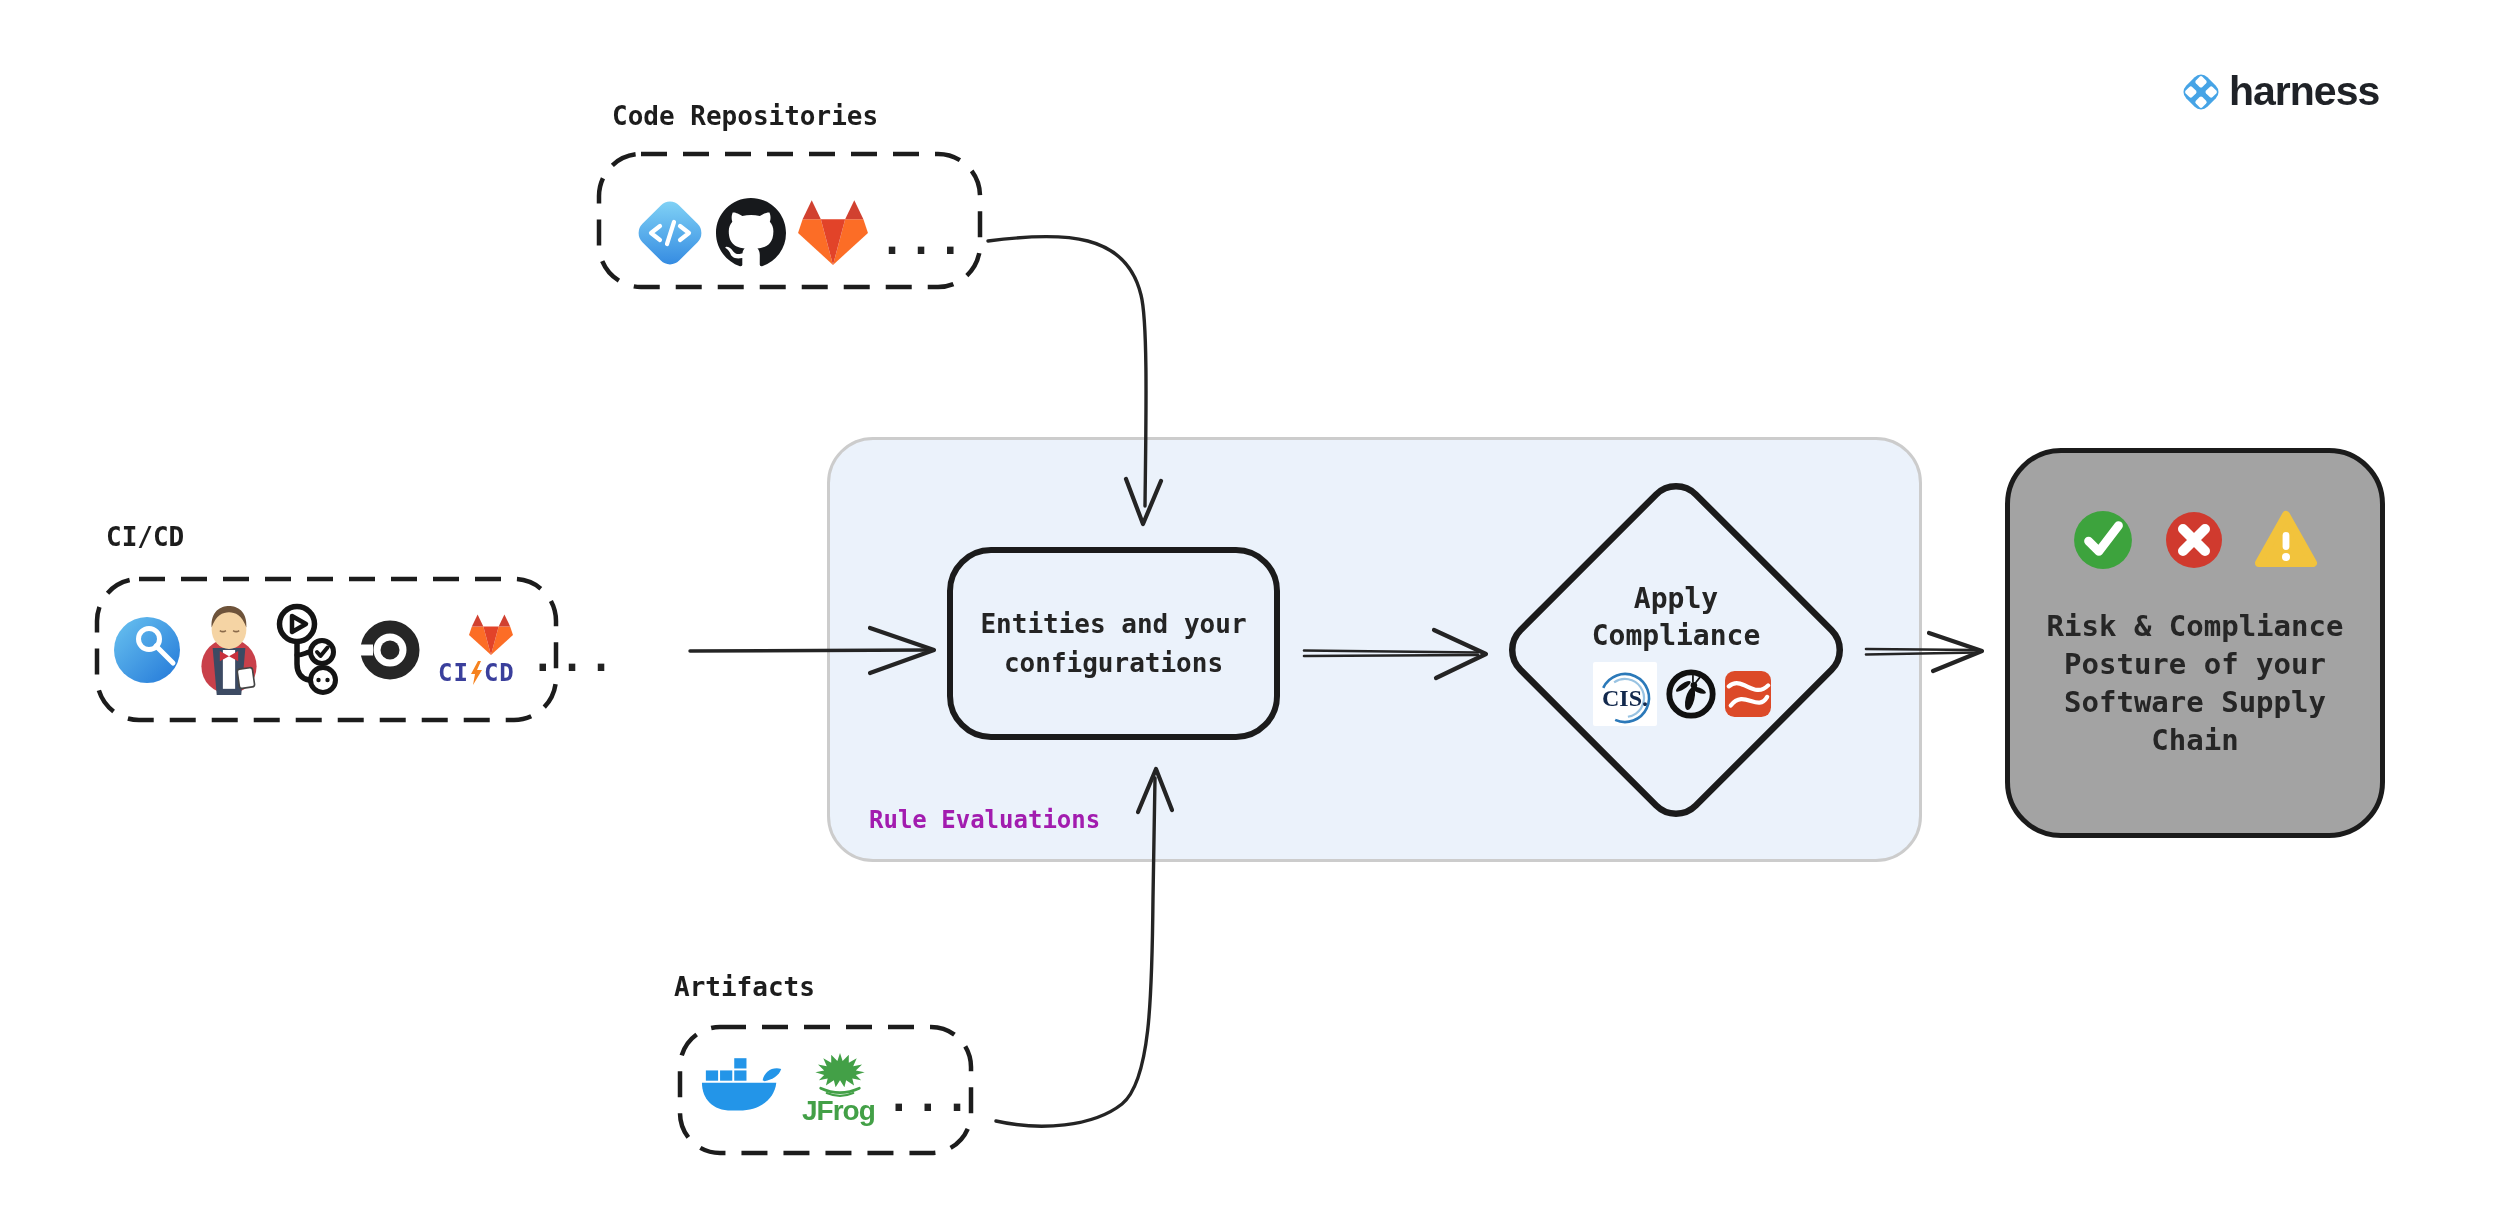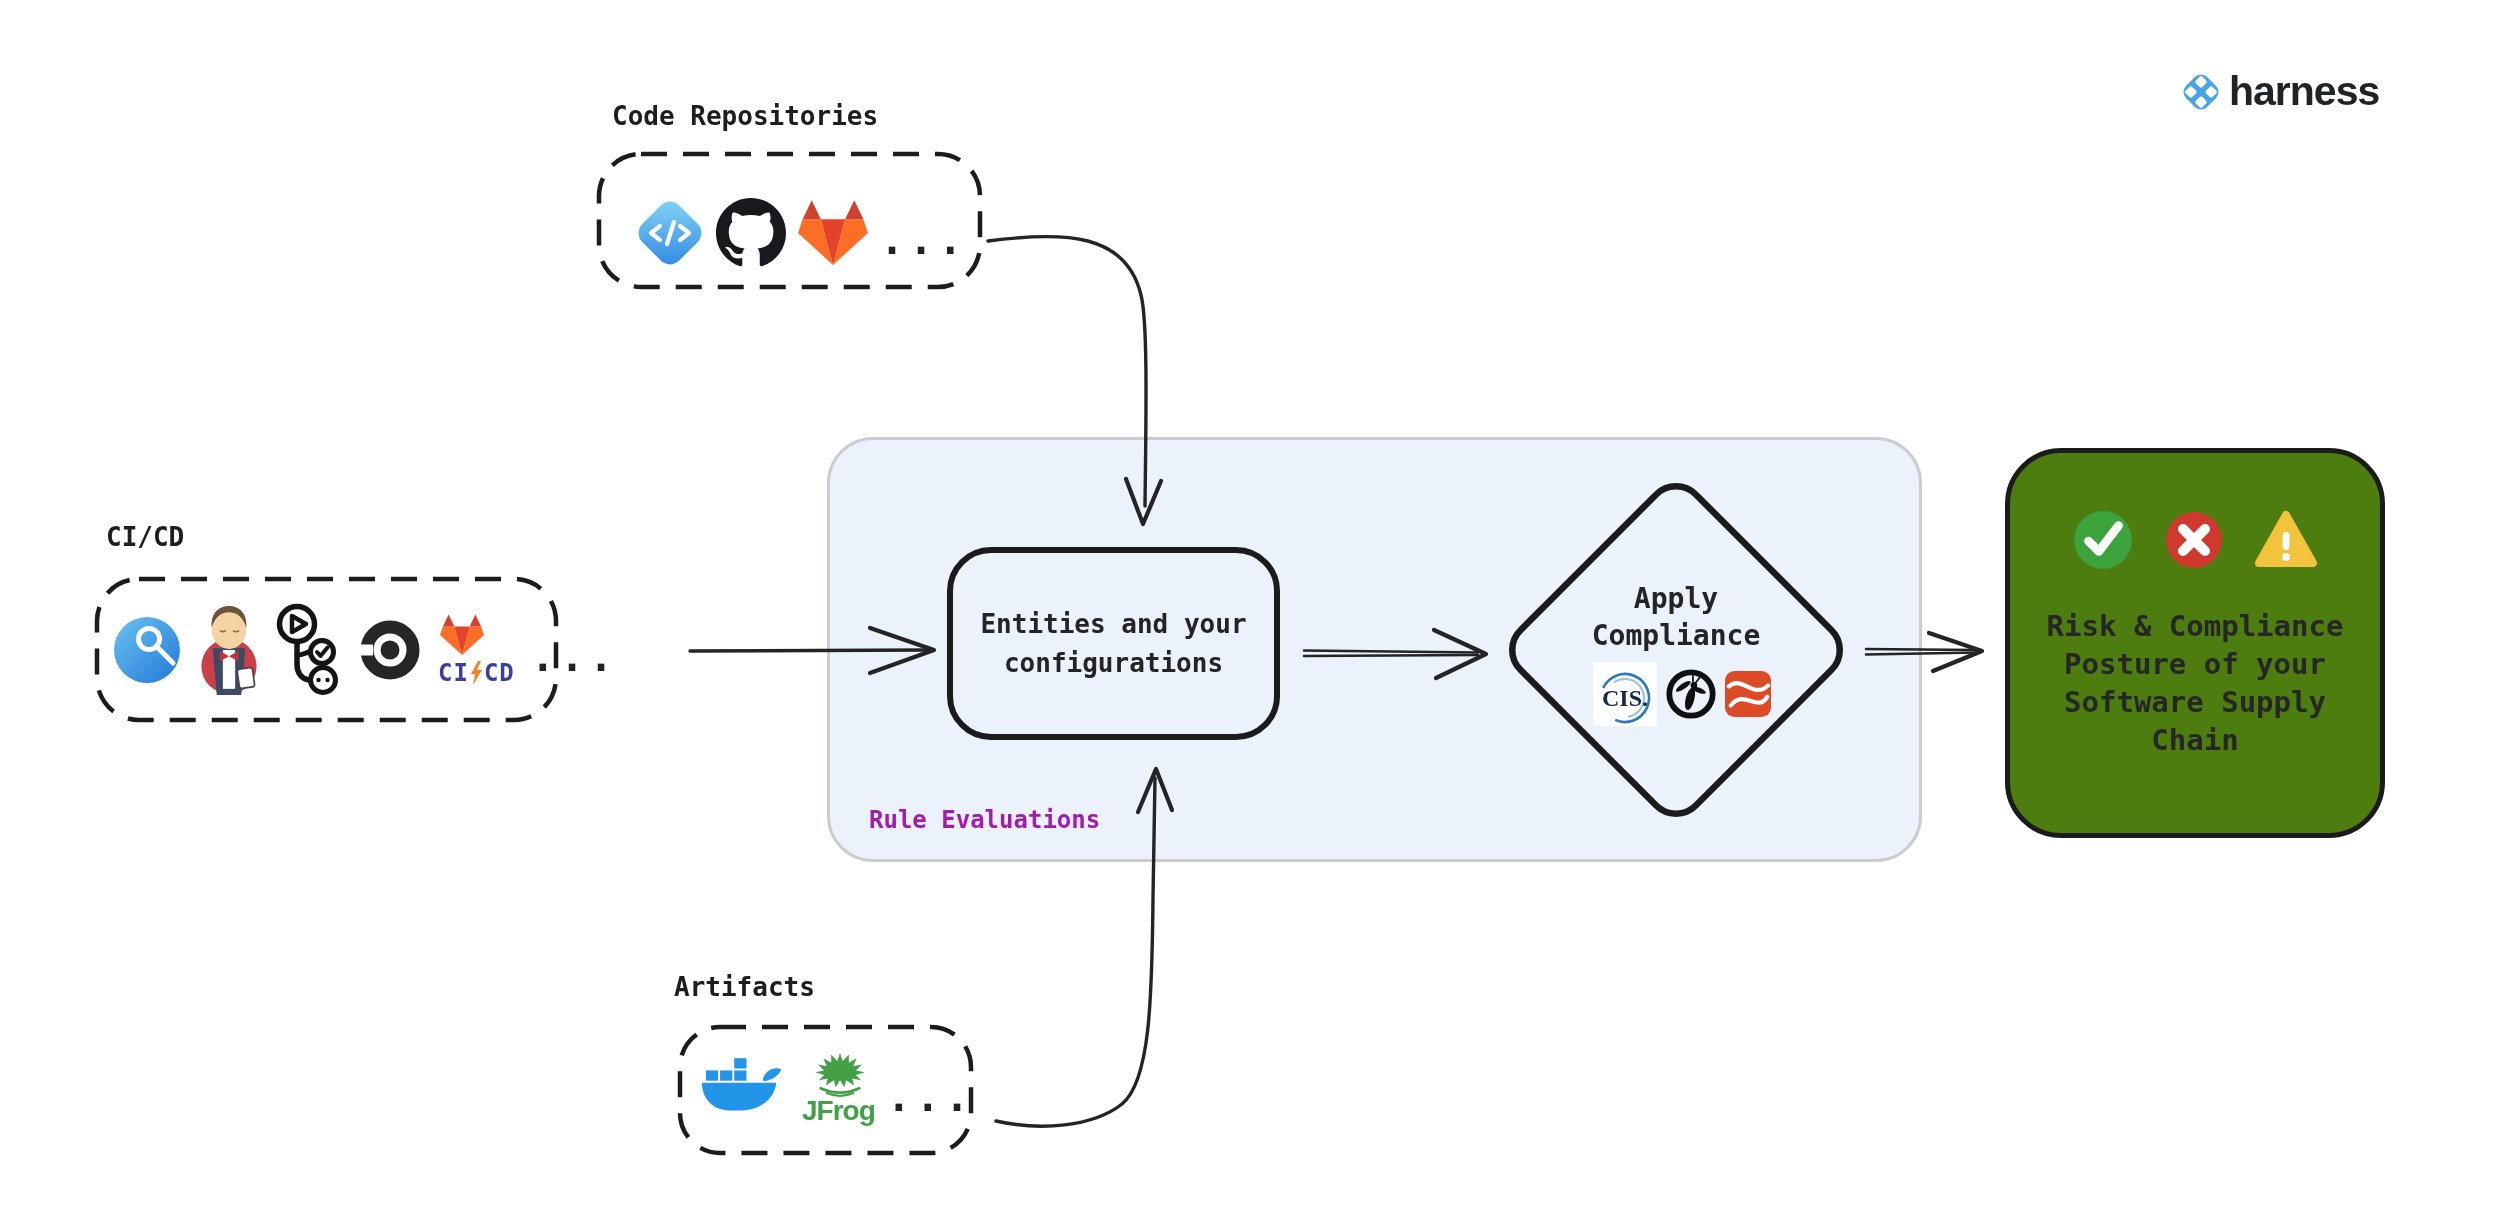--- a/index.html
+++ b/index.html
@@ -12,29 +12,29 @@
   
   .panel{left:827px;top:437px;width:1095px;height:425px;background:#ebf2fb;
          border:3px solid #cccccc;border-radius:46px;box-sizing:border-box;}
   .panel-label{left:869px;top:806px;font-weight:bold;font-size:24px;color:#a21caf;white-space:nowrap;}
   .entities{left:947px;top:547px;width:333px;height:193px;border:6.5px solid #1b1b1b;border-radius:44px;
             box-sizing:border-box;display:flex;align-items:center;justify-content:center;}
   .entities .txt{width:305px;text-align:center;font-weight:bold;font-size:26px;line-height:39px;color:#242424;}
   .diamond-text{left:1501px;top:580px;width:350px;text-align:center;font-weight:bold;font-size:28px;line-height:37px;color:#242424;}
   .diamond-icons{left:1581px;top:661px;height:66px;display:flex;align-items:center;gap:7px;margin-left:12px;}
   
-  .outcome{left:2005px;top:448px;width:380px;height:390px;background:#4d7c0f;border:5.5px solid #1b1b1b;
+  .outcome{left:2005px;top:448px;width:380px;height:390px;background:#a3a3a3;border:5.5px solid #1b1b1b;
            border-radius:56px;box-sizing:border-box;}
   .outcome .icons{display:flex;justify-content:center;align-items:center;gap:30px;margin-top:56px;}
   .outcome .txt{margin-top:36px;text-align:center;font-weight:bold;font-size:29px;line-height:38px;color:#262626;padding:0 16px;}
   
   .brand{left:2180px;top:68px;display:flex;align-items:center;gap:7px;}
   .brand .word{font-family:"Liberation Sans",sans-serif;font-weight:bold;font-size:41px;letter-spacing:-1px;color:#1f2227;}
   
-  .glci{display:flex;flex-direction:column;align-items:flex-start;gap:2px;}
+  .glci{display:flex;flex-direction:column;align-items:flex-end;gap:2px;}
   .glci .t{display:flex;align-items:center;font-weight:bold;font-size:24px;color:#3a3f9c;letter-spacing:1px;}
   
   .jfrog{display:flex;flex-direction:column;align-items:flex-end;}
   .jfrog .t{font-family:"Liberation Sans",sans-serif;font-weight:bold;font-size:28px;letter-spacing:-1px;color:#43a047;margin-top:-2px;}
 </style>
 </head>
 <body>
 
 <div id="canvas">
 

